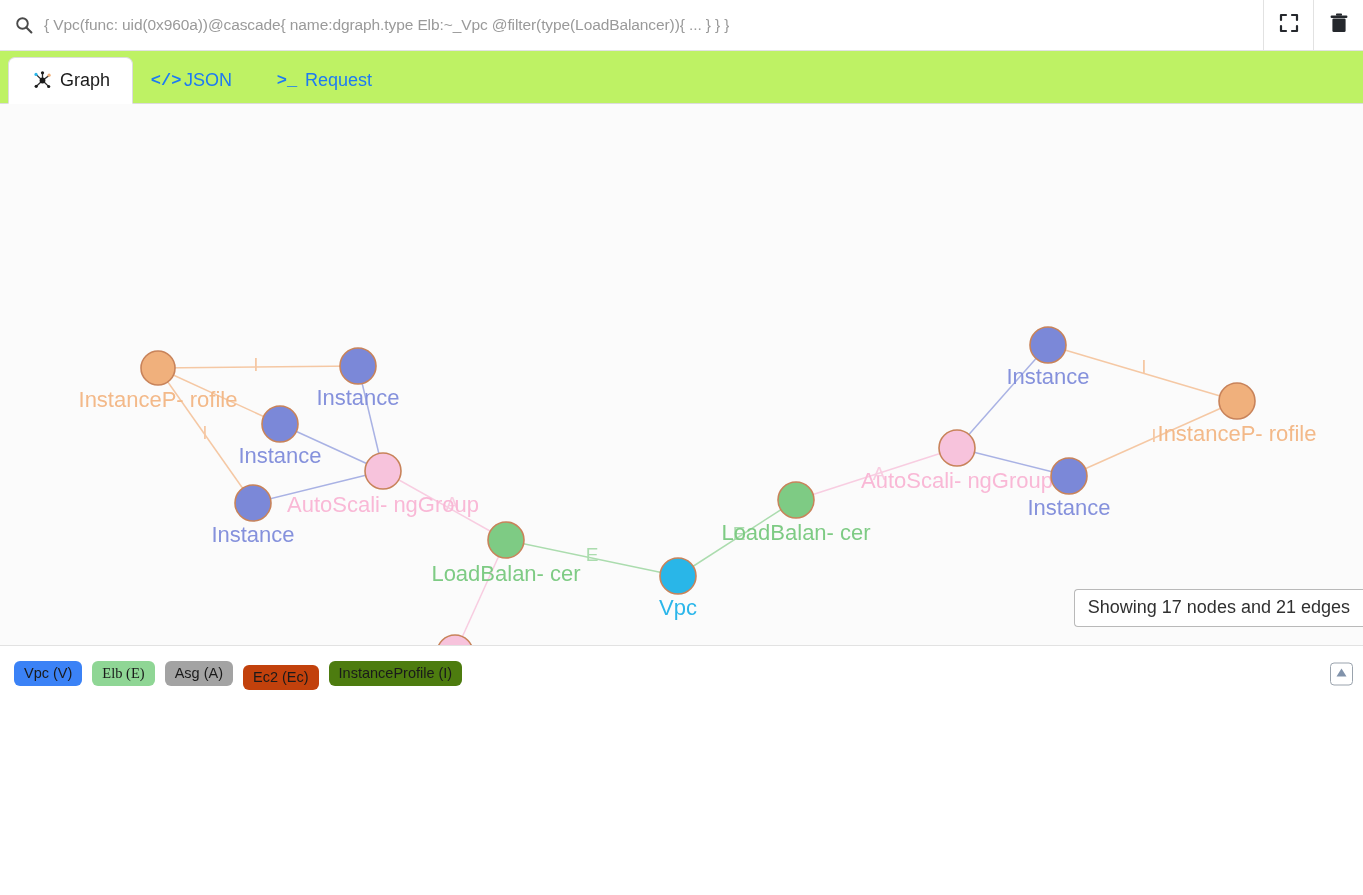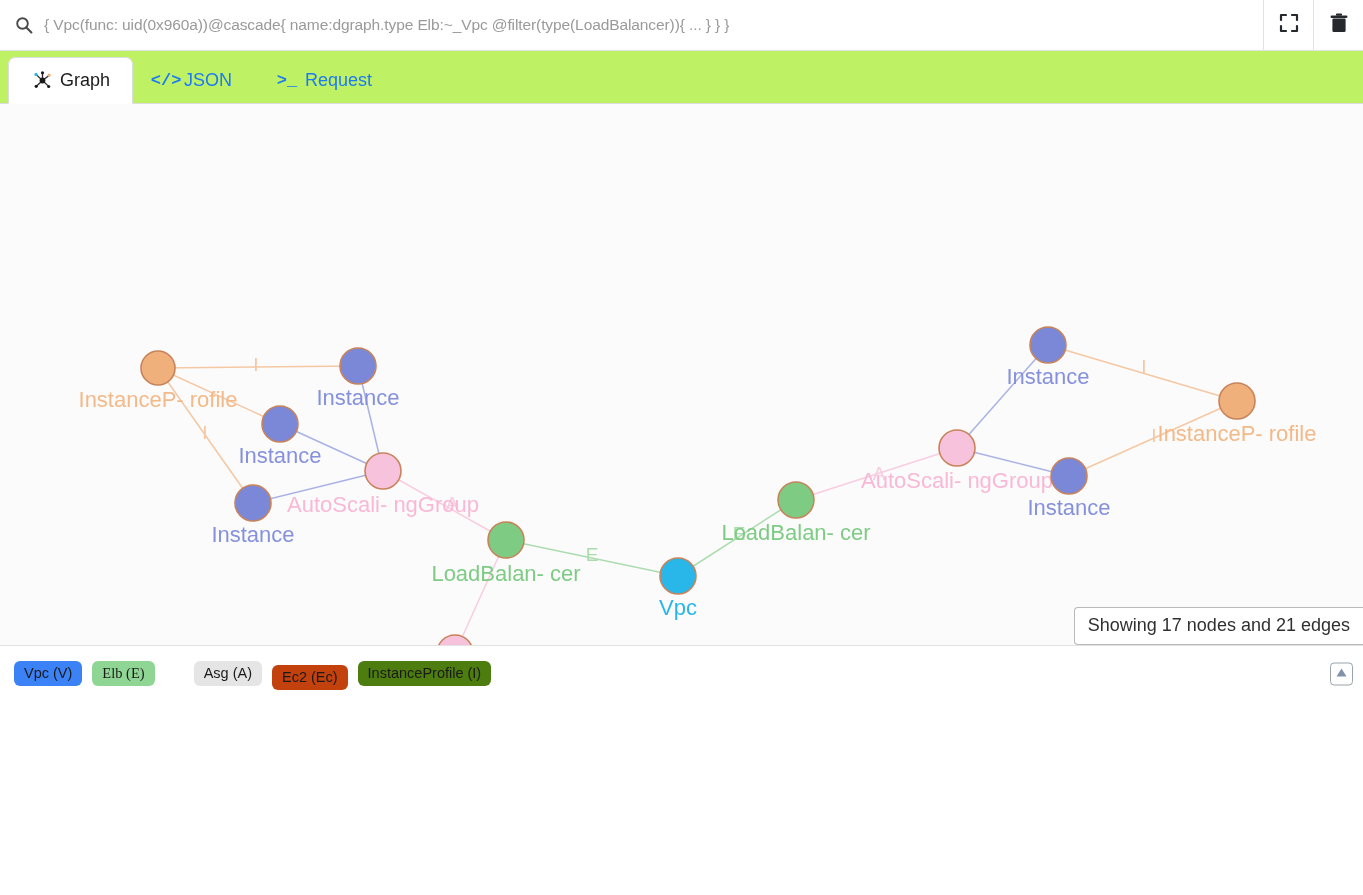--- a/index.html
+++ b/index.html
@@ -119,21 +119,21 @@
     font-family: "Liberation Sans", sans-serif;
     text-anchor: middle;
     dominant-baseline: middle;
     font-size: 19px;
   }
 
   
   .status-box {
     position: absolute;
     right: 0px;
-    bottom: 0;
+    bottom: 18px;
     border: 1px solid #b9b9b9;
     border-right: none;
     border-radius: 4px 0 0 4px;
     background: #ffffff;
     padding: 7px 13px 8px 13px;
     font-size: 18px;
     color: #303030;
     white-space: nowrap;
   }
 
@@ -312,21 +312,21 @@
           <text x="280" y="743" class="node-label" fill="#f3b989" font-size="22">InstanceP- rofile</text>
         </g>
       </svg>
     <div class="status-box">Showing 17 nodes and 21 edges</div>
   </div>
 
   <div class="legendbar">
     <div id="legend-items" style="display:flex;gap:10px;align-items:center;">
         <div class="pill" style="background: #3b82f6;">Vpc (V)</div>
         <div class="pill" style="background: rgb(143, 214, 149); font-family: Liberation Serif, serif;">Elb (E)</div>
-        <div class="pill" style="background: #e5e5e5; margin-left: 29px;">Asg (A)</div>
+        <div class="pill" style="background: #a3a3a3;">Asg (A)</div>
         <div class="pill" style="background: #c2410c; margin-top: 8px;">Ec2 (Ec)</div>
         <div class="pill" style="background: #4d7c0f;">InstanceProfile (I)</div>
       </div>
     <div class="collapse-btn">
       <span>
         <svg width="13" height="12" viewBox="0 0 13 12">
           <polygon points="6.5,2 11.5,10 1.5,10" fill="#8193ab"></polygon>
         </svg>
       </span>
     </div>

